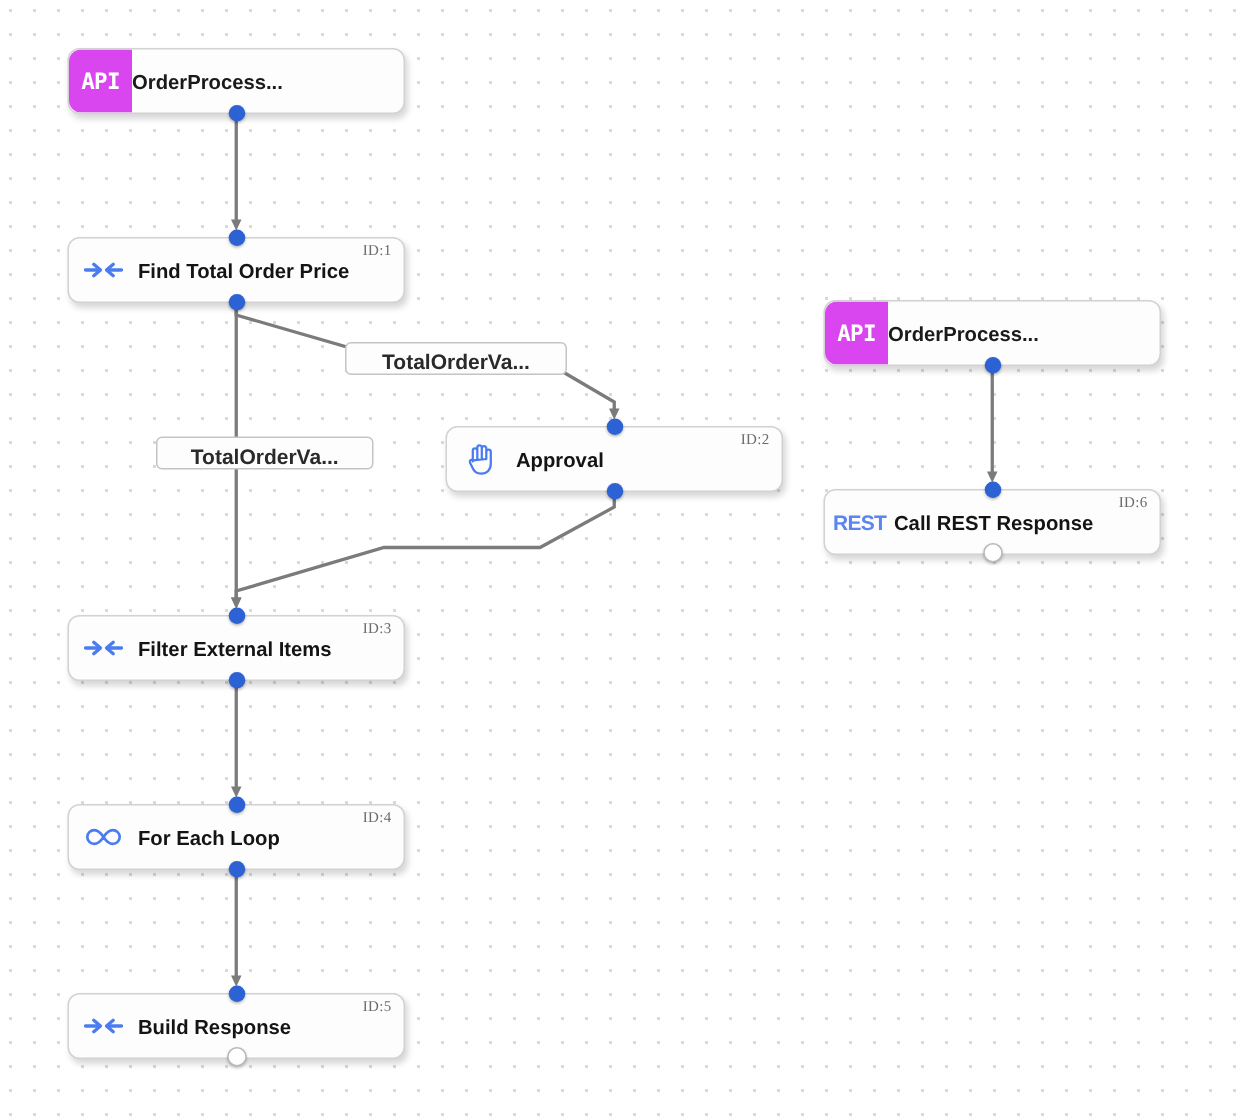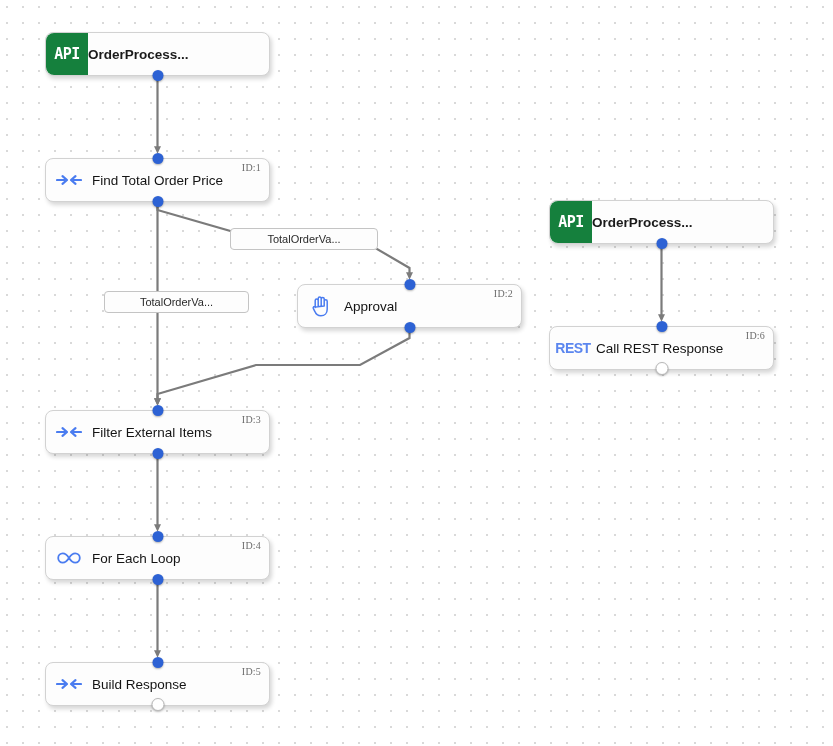--- a/index.html
+++ b/index.html
@@ -48,21 +48,21 @@
     width: 100%;
     height: 100%;
     border-radius: 8px;
     overflow: hidden;
   }
 
   
   .badge-api {
     width: 42px;
     height: 100%;
-    background: #15803d;
+    background: #d946ef;
     color: #ffffff;
     display: flex;
     align-items: center;
     justify-content: center;
     font-family: "DejaVu Sans Mono", monospace;
     font-weight: bold;
     font-size: 15px;
     letter-spacing: -0.5px;
     flex: 0 0 42px;
   }
@@ -92,21 +92,21 @@
 
   .node-label {
     font-size: 13.5px;
     font-weight: bold;
     color: #1a1a1a;
     white-space: nowrap;
     padding-right: 10px;
     text-align: right;
   }
   .node-label.plain {
-    font-weight: normal;
+    font-weight: bold;
     color: #141414;
   }
 
   .id-tag {
     position: absolute;
     top: 3px;
     right: 8px;
     font-size: 10px;
     color: #6b6b6b;
     font-family: Liberation Serif, serif;
@@ -137,27 +137,28 @@
 
   
   .edge-label {
     position: absolute;
     box-sizing: border-box;
     height: 22px;
     background: #fdfdfd;
     border: 1px solid #c4c4c4;
     border-radius: 4px;
     display: flex;
-    align-items: center;
+    align-items: flex-end;
     justify-content: center;
-    font-size: 11px;
+    font-size: 14px;
     color: #2a2a2a;
     white-space: nowrap;
     z-index: 4;
     padding: 0 8px;
+    font-weight: bold;
   }
 </style>
 </head>
 <body>
 
 <div id="canvas">
 
   <svg id="edges" viewBox="0 0 833 746" width="833" height="746">
     <defs>
       <marker id="arrow" markerWidth="9" markerHeight="9" refX="4.2" refY="4" orient="auto" markerUnits="userSpaceOnUse">

